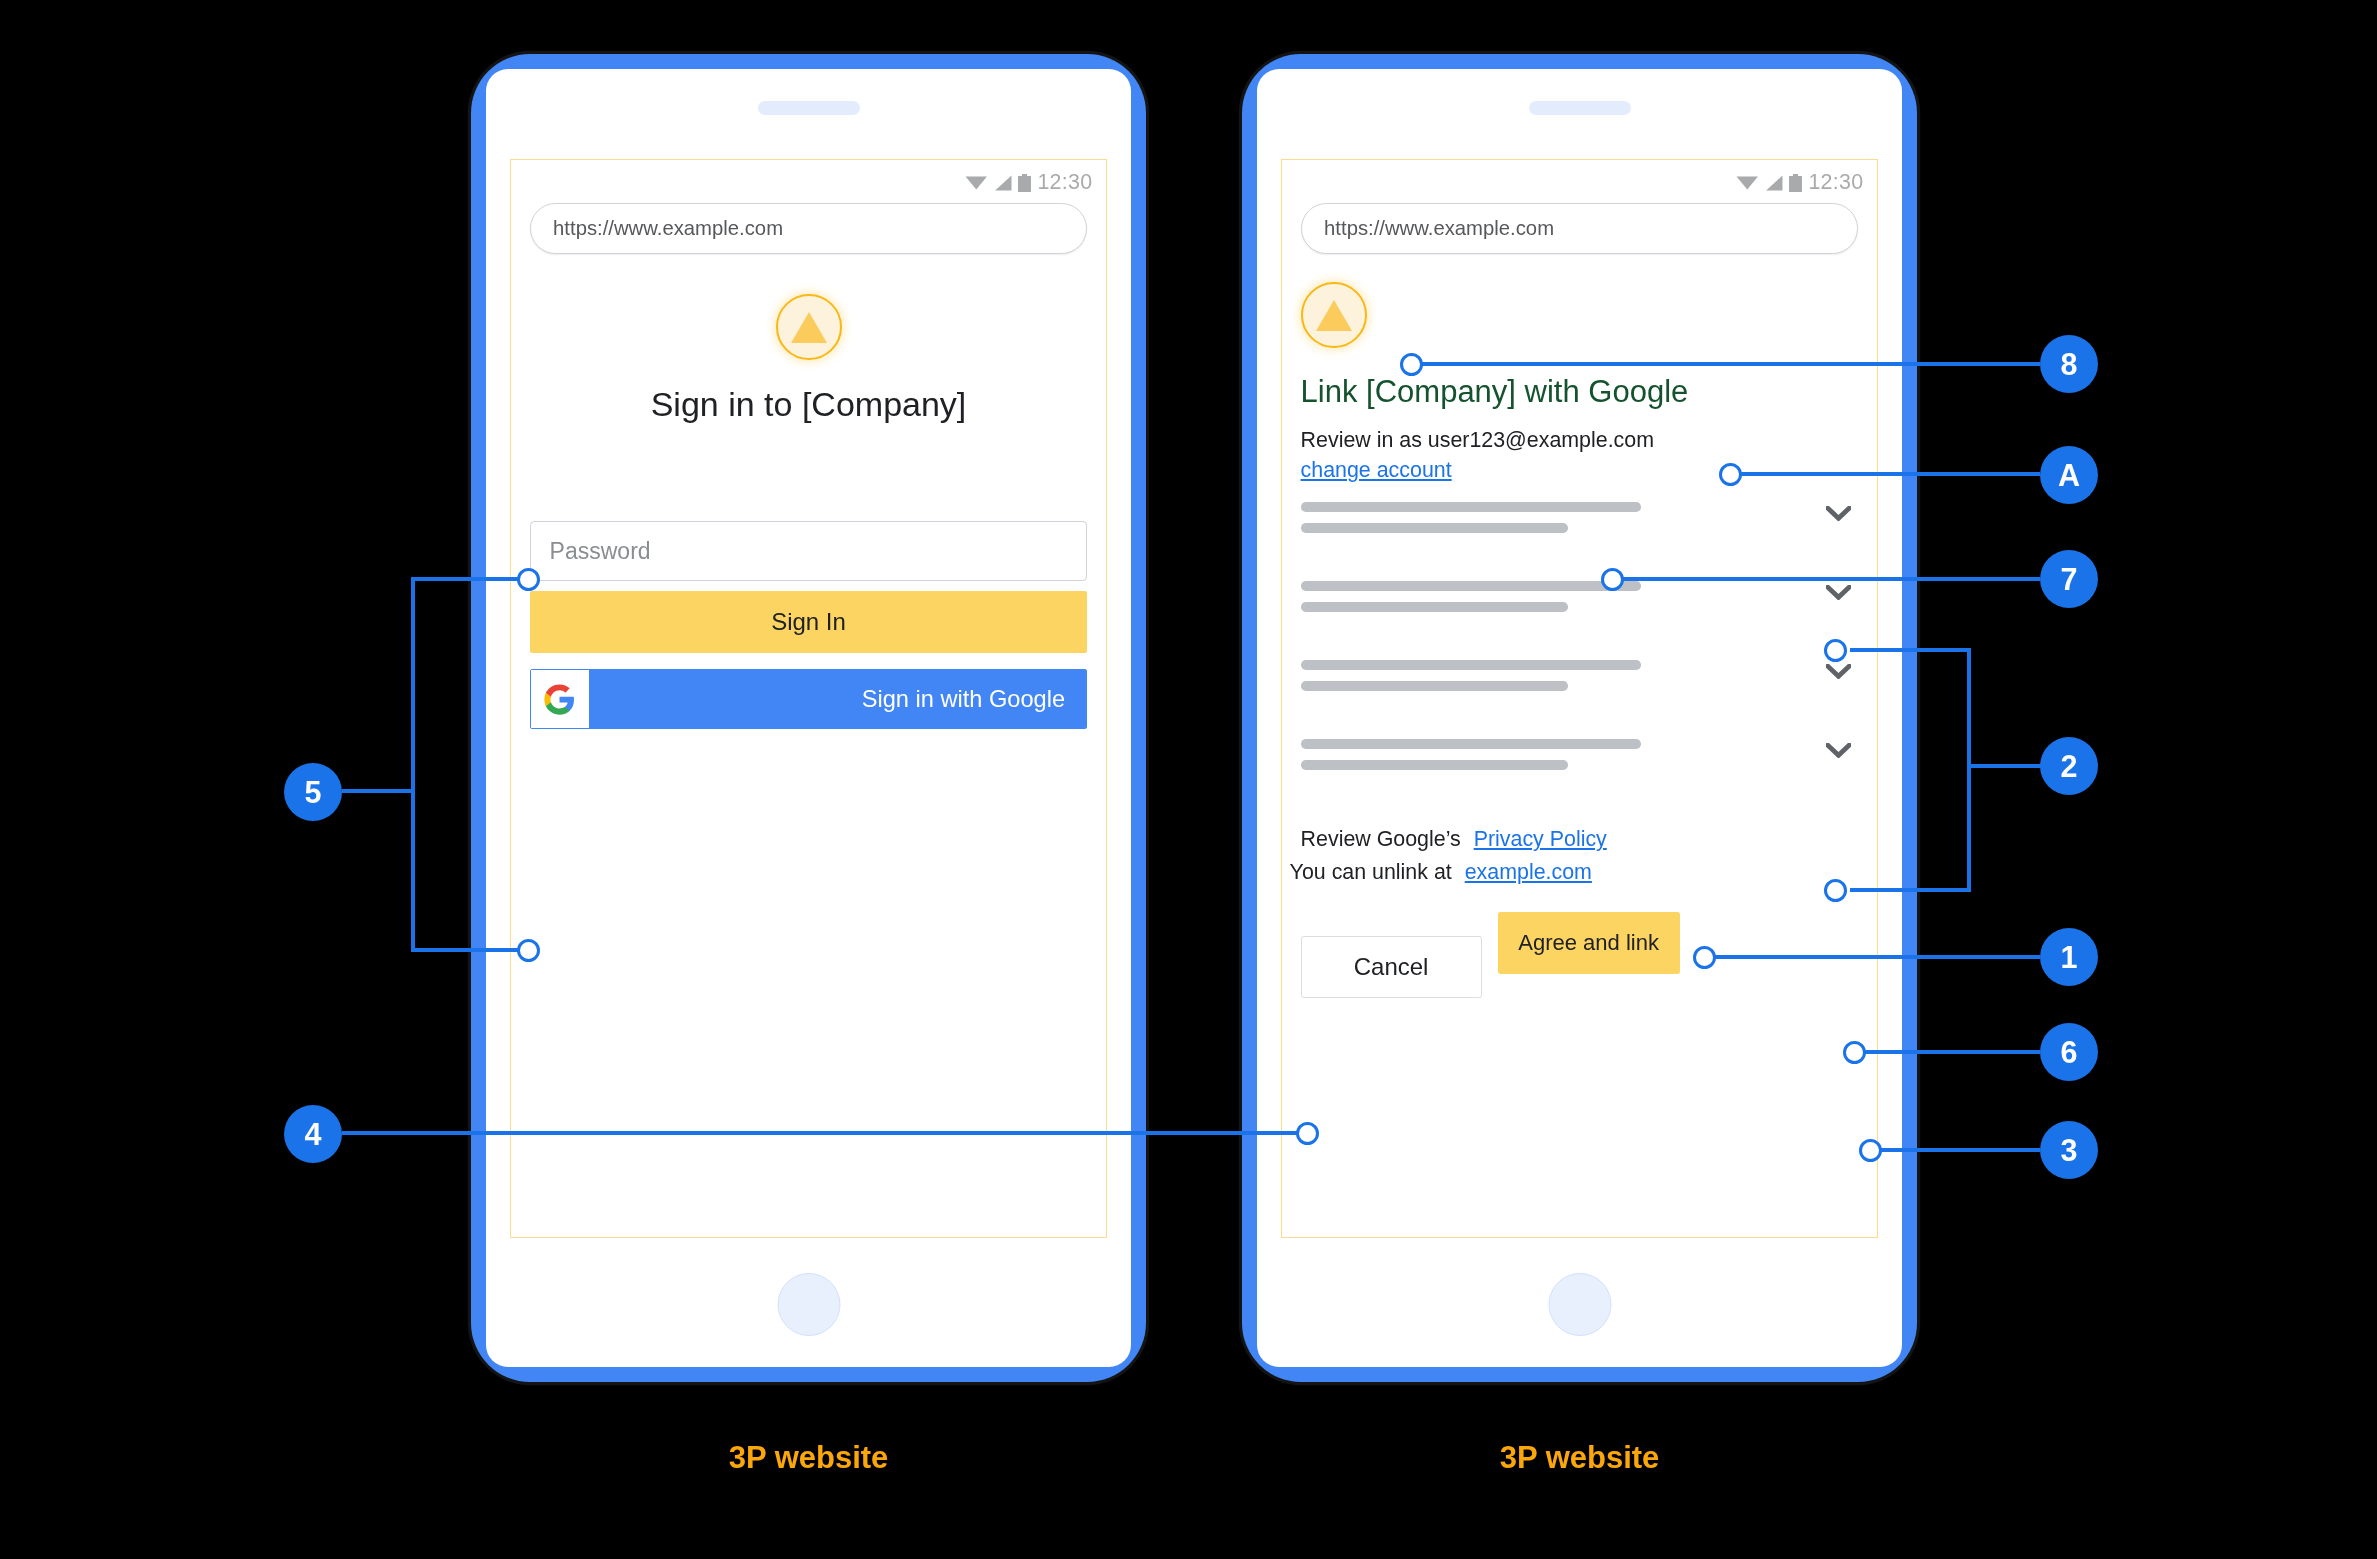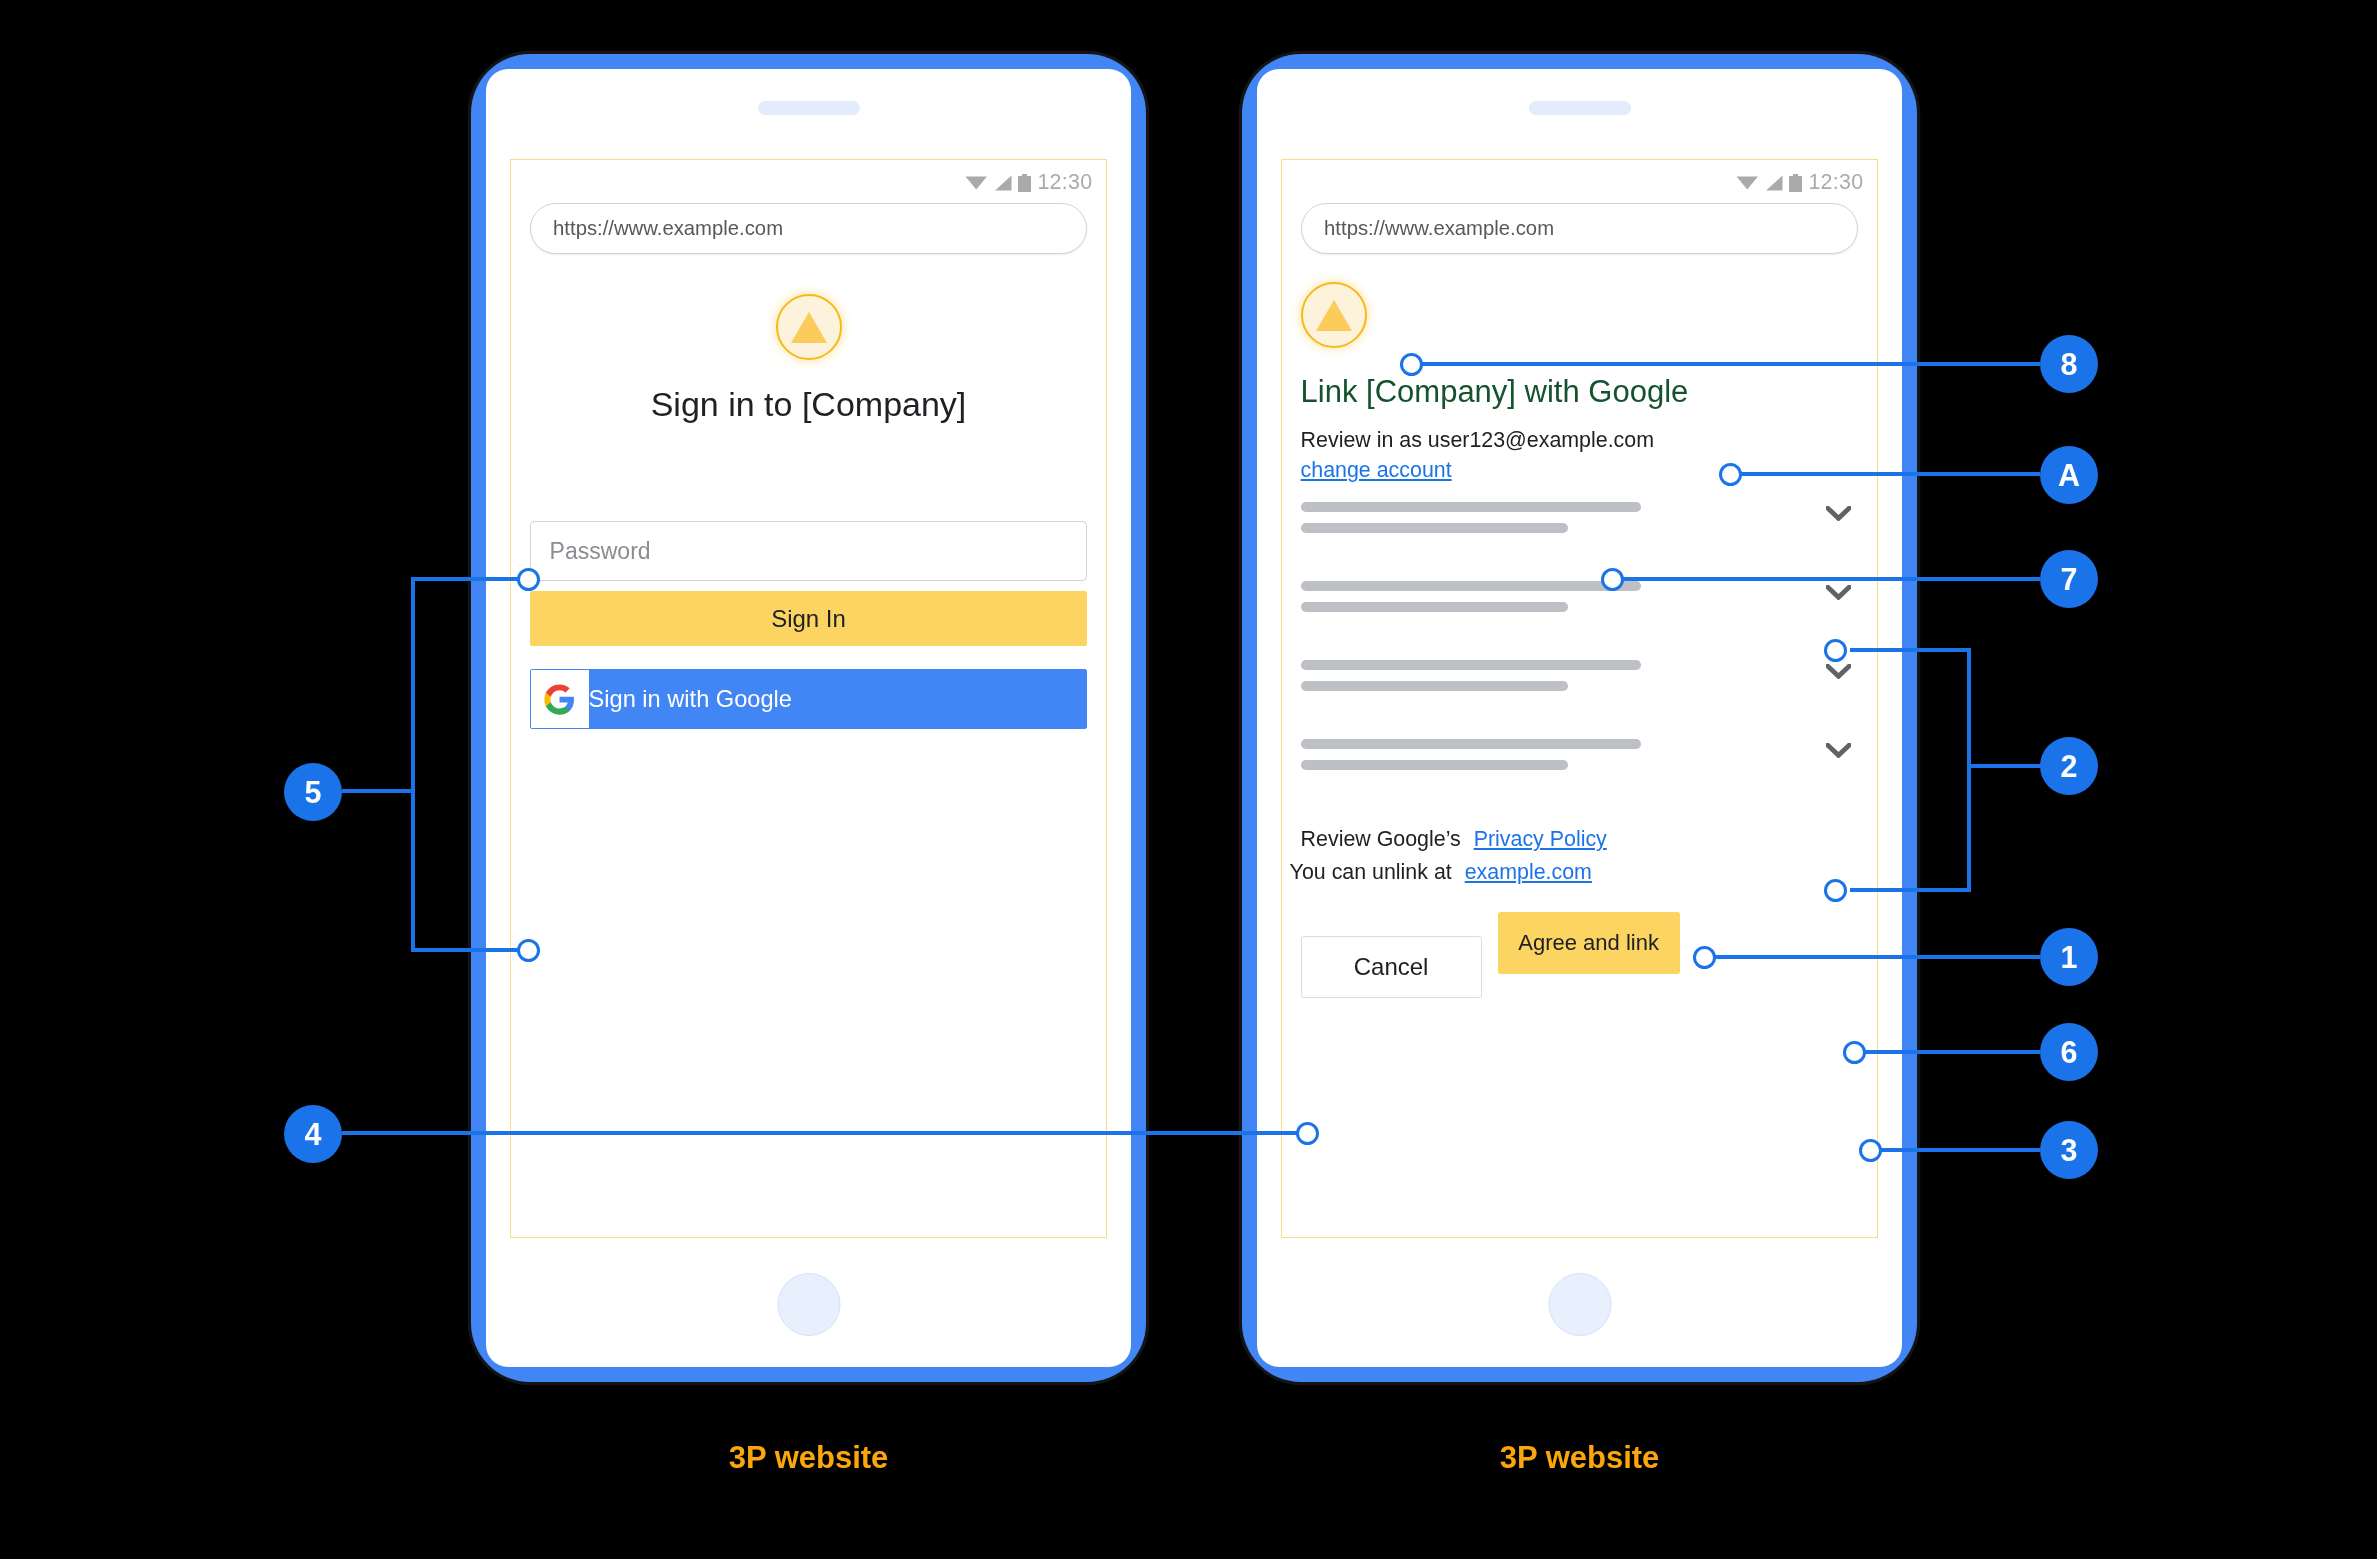--- a/index.html
+++ b/index.html
@@ -95,36 +95,36 @@
   }
   .field {
     position:absolute; left:19px; right:19px; height:60px;
     border:1.1px solid #CFD2D6; border-radius:4.3px; background:#fff;
     display:flex; align-items:center; padding-left:19px;
     font-size:23px; color:#8A8D91;
   }
   .f-user { top:292px; }
   .f-pass { top:361px; }
   .btn-signin {
-    position:absolute; left:19px; right:19px; top:431px; height:55px;
+    position:absolute; left:19px; right:19px; top:431px; height:62px;
     background:#FCD462; border-radius:2.1px;
     display:flex; align-items:center; justify-content:center;
     font-size:24px; color:#202124;text-align:right;
   }
   .btn-google {
     position:absolute; left:19px; right:19px; top:509px; height:60px;
     background:#4285F4; border:1.1px solid #4285F4; border-radius:2.1px;
     display:flex; align-items:center;
   }
   .btn-google .gbox {
     width:58px; height:58px; background:#fff;
     display:flex; align-items:center; justify-content:center; flex:0 0 auto;
   }
   .btn-google .glabel {
-    flex:1; text-align:left; font-size:23.6px; color:#fff; padding-right:21.4px;
+    flex:1; text-align:right; font-size:23.6px; color:#fff; padding-right:21.4px;
   }
 
   
   .r-logo { position:absolute; top:122px; left:19px; }
   .r-title {
     position:absolute; top:214px; left:19px;
     font-size:31px; color:#14532d;
   }
   .r-signed {
     position:absolute; top:268px; left:19px;

